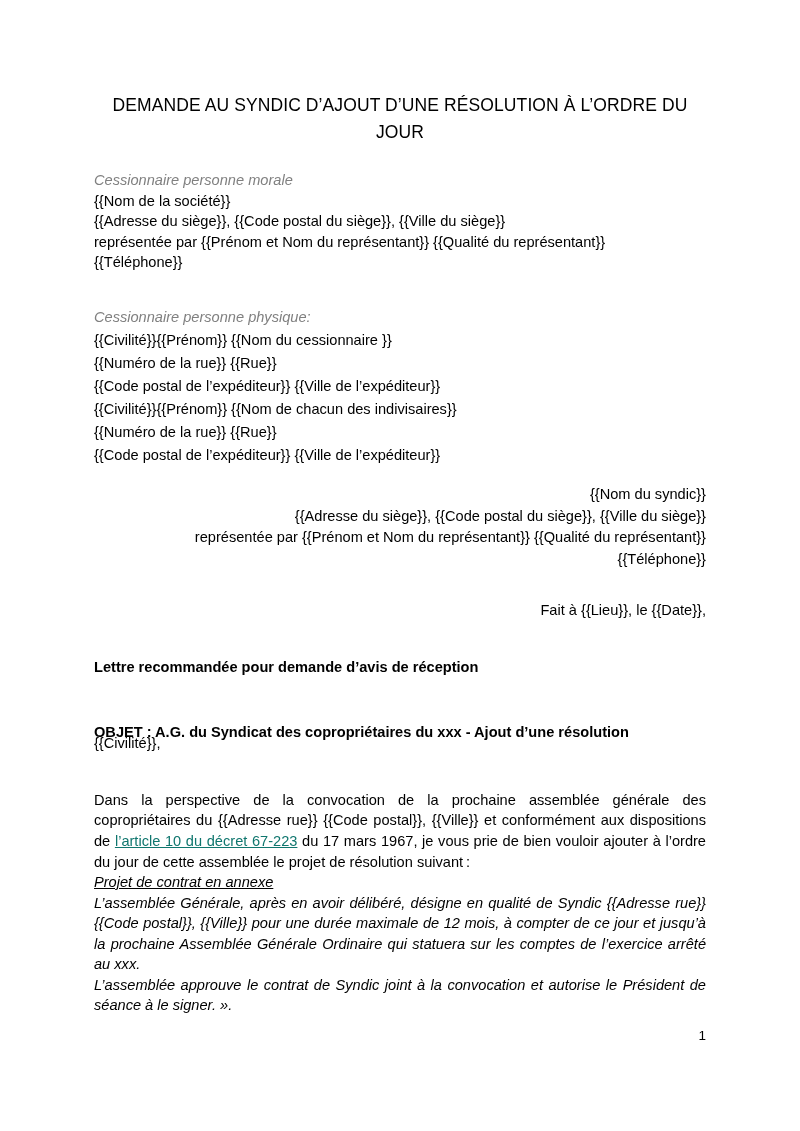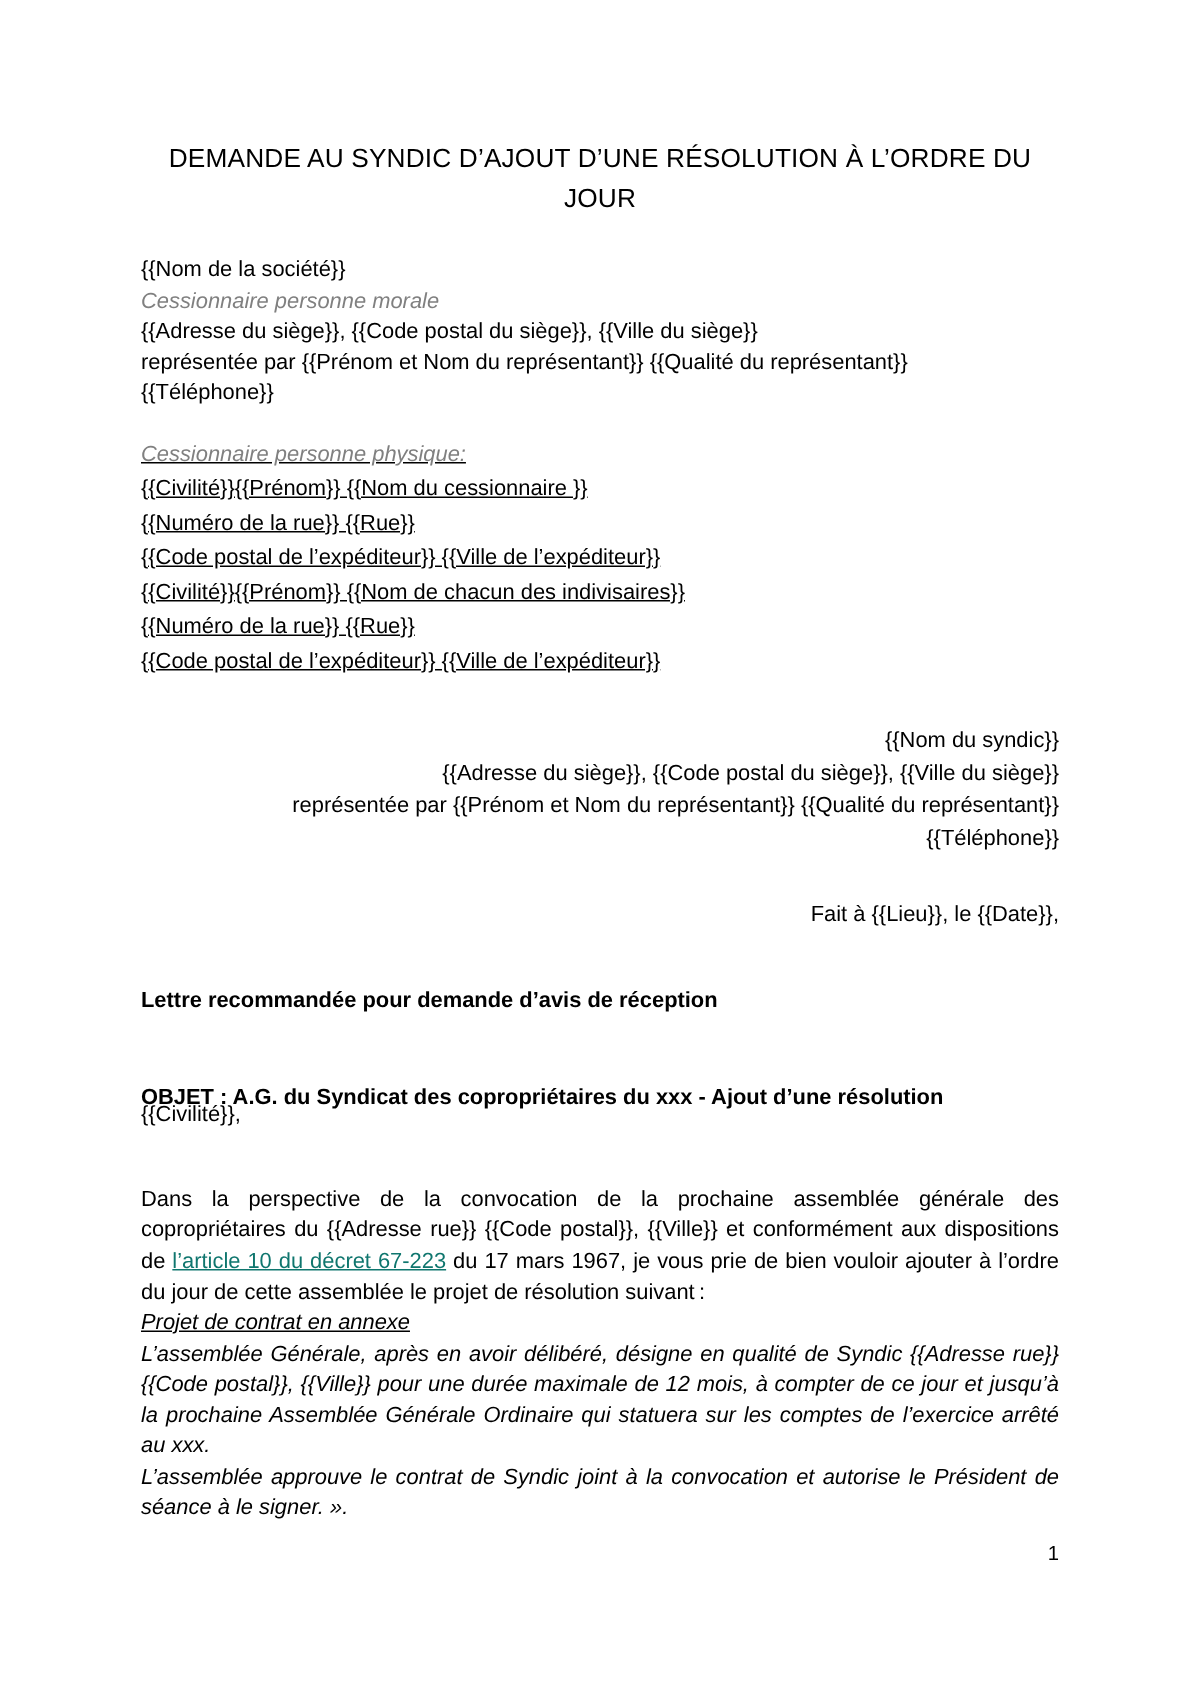--- a/index.html
+++ b/index.html
@@ -59,21 +59,21 @@
     white-space: nowrap;
   }
 
   .label-italic {
     font-style: italic;
     color: #808080;
   }
 
   
   #block-cessionnaire-morale { top: 170px; }
-  #block-cessionnaire-physique { top: 292px; line-height: 23px; text-decoration: underline; }
+  #block-cessionnaire-physique { top: 306px; line-height: 23px; }
 
   
   #block-syndic {
     top: 484px;
     text-align: right;
     line-height: 21.5px;
   }
   #block-syndic .line { white-space: nowrap; }
 
   
@@ -149,22 +149,22 @@
 </style>
 </head>
 <body>
 
 <div class="page">
   <div class="content">
 
     <h1 class="doc-title">DEMANDE AU SYNDIC D’AJOUT D’UNE RÉSOLUTION À L’ORDRE DU JOUR</h1>
 
     <div class="block" id="block-cessionnaire-morale">
+      <div class="line label-italic">Cessionnaire personne morale</div>
       <div class="line">{{Nom de la société}}</div>
-      <div class="line label-italic">Cessionnaire personne morale</div>
       <div class="line">{{Adresse du siège}}, {{Code postal du siège}}, {{Ville du siège}}</div>
       <div class="line">représentée par  {{Prénom et Nom du représentant}} {{Qualité du représentant}}</div>
       <div class="line">{{Téléphone}}</div>
     </div>
 
     <div class="block" id="block-cessionnaire-physique">
       <div class="line label-italic">Cessionnaire personne physique:</div>
       <div class="line">{{Civilité}}{{Prénom}} {{Nom du cessionnaire }}</div>
       <div class="line">{{Numéro de la rue}} {{Rue}}</div>
       <div class="line">{{Code postal de l’expéditeur}} {{Ville de l’expéditeur}}</div>

